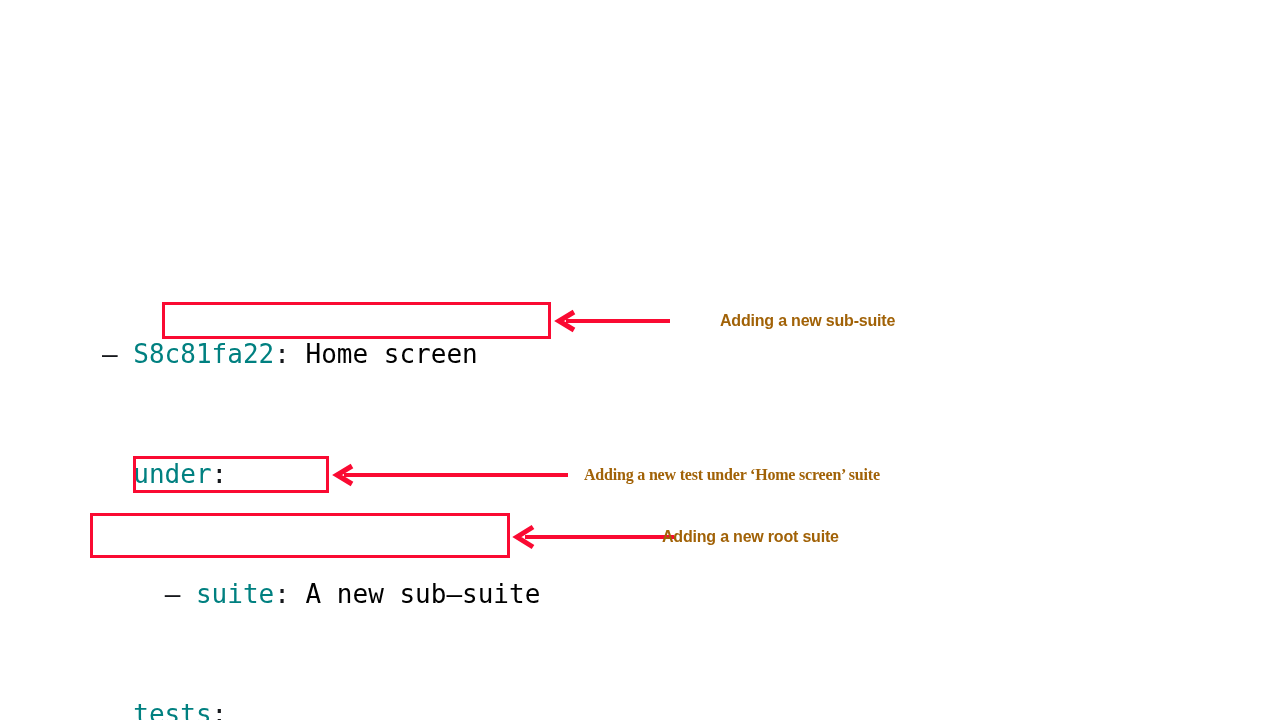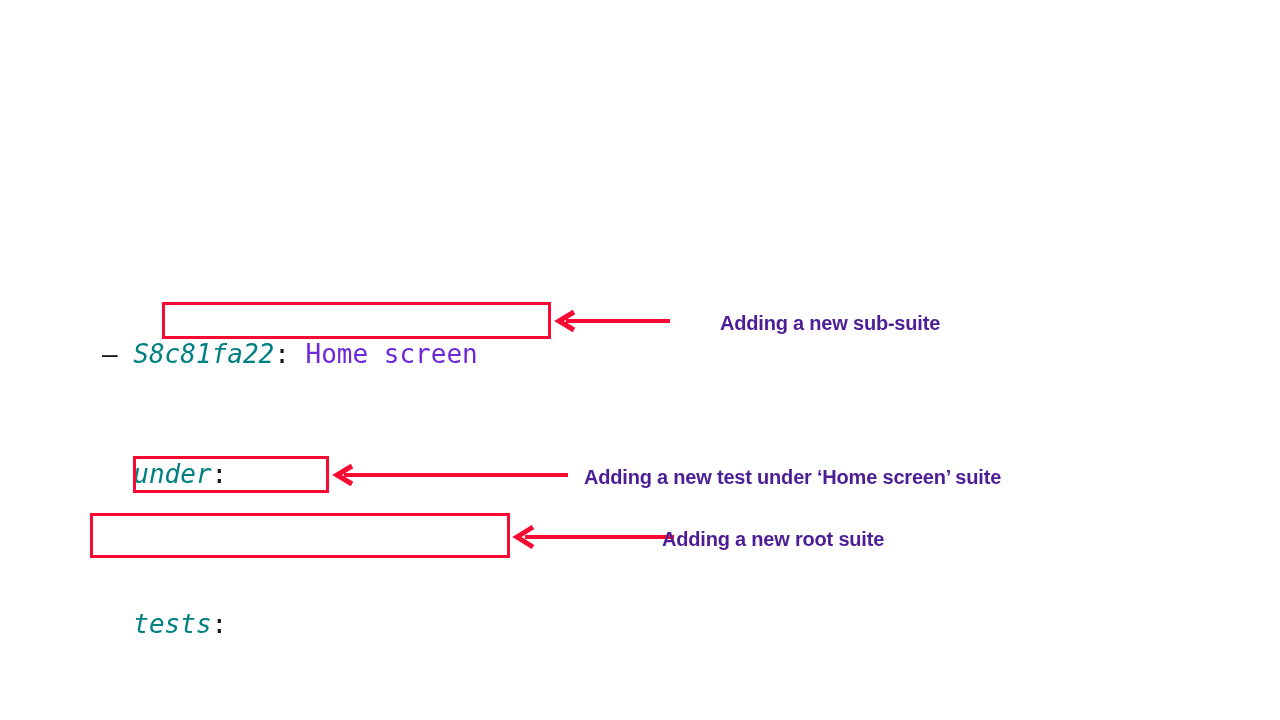--- a/index.html
+++ b/index.html
@@ -24,23 +24,23 @@
     font-size: 26px;
     line-height: 30px;
     white-space: pre;
     letter-spacing: 0px;
   }
   .ln {
     height: 30px;
     white-space: pre;
   }
   .dash   { color: #16181c; }
-  .key    { color: #008080; font-style: italic; }
+  .key    { color: #008080; }
   .colon  { color: #16181c; }
-  .val    { color: #6d28d9; }
+  .val    { color: #000000; }
   .indent { color: transparent; }
 
   
   .hlbox {
     position: absolute;
     border: 3px solid #fa0a32;
     box-sizing: border-box;
     pointer-events: none;
     background: transparent;
   }
@@ -50,40 +50,41 @@
 
   
   .arrow {
     position: absolute;
     pointer-events: none;
   }
 
   
   .note {
     position: absolute;
-    color: #4c1d95;
+    color: #a16207;
     font-family: "Liberation Sans", sans-serif;
     font-weight: bold;
-    font-size: 20px;
+    font-size: 16px;
     letter-spacing: -0.2px;
     white-space: nowrap;
   }
   #note-subsuite  { left: 720px; top: 312px; }
-  #note-newtest   { left: 584px; top: 466px; }
+  #note-newtest   { left: 584px; top: 466px; font-family: Liberation Serif, serif; }
   #note-rootsuite { left: 662px; top: 528px; }
 </style>
 </head>
 <body>
 
 <div id="tree">
 
   <div class="ln"><span class="indent"></span><span class="dash">– </span><span class="key">S8c81fa22</span><span class="colon">:</span><span class="val"> Home screen</span></div>
 
   <div class="ln"><span class="indent">  </span><span class="dash"></span><span class="key">under</span><span class="colon">:</span><span class="val"></span></div>
 
+  <div class="ln"><span class="indent">    </span><span class="dash">– </span><span class="key">suite</span><span class="colon">:</span><span class="val"> A new sub–suite</span></div>
 
   <div class="ln"><span class="indent">  </span><span class="dash"></span><span class="key">tests</span><span class="colon">:</span><span class="val"></span></div>
 
   
 
   
 
   
 
   

